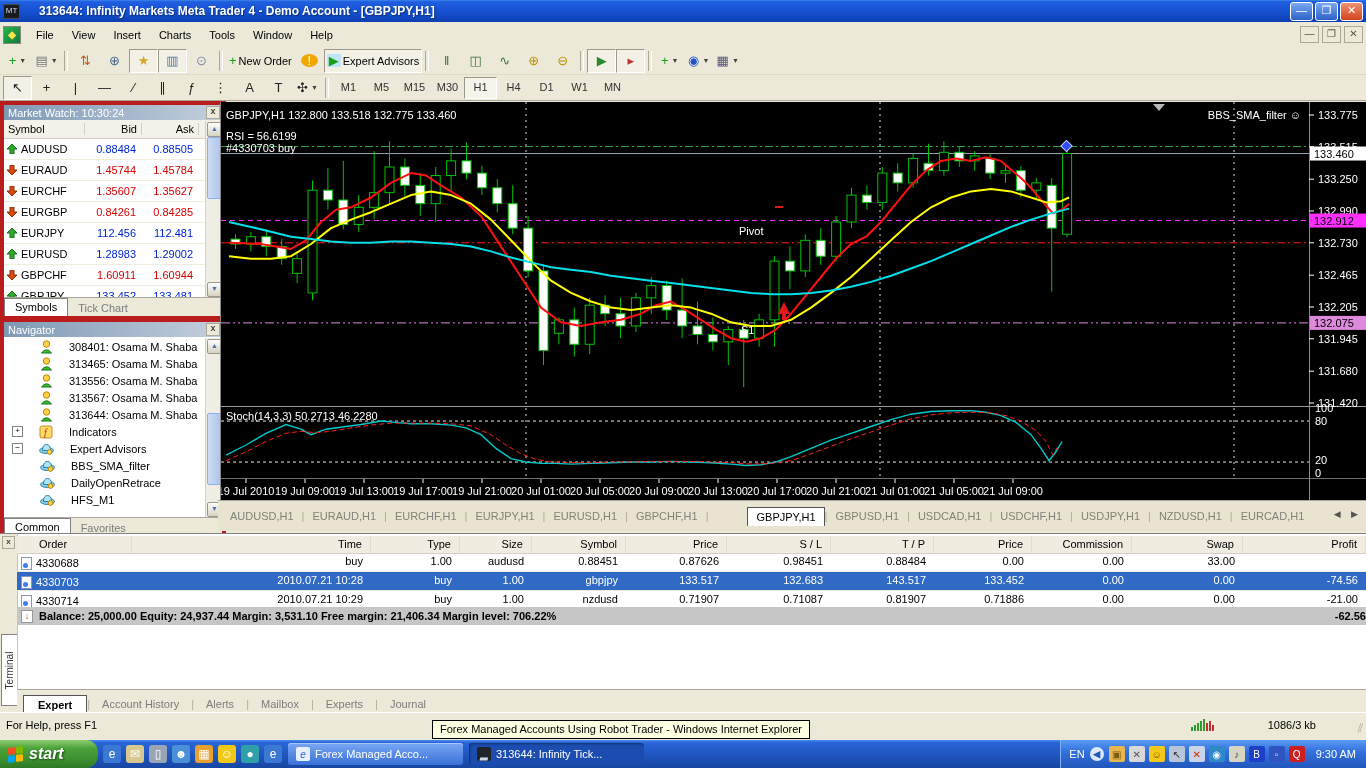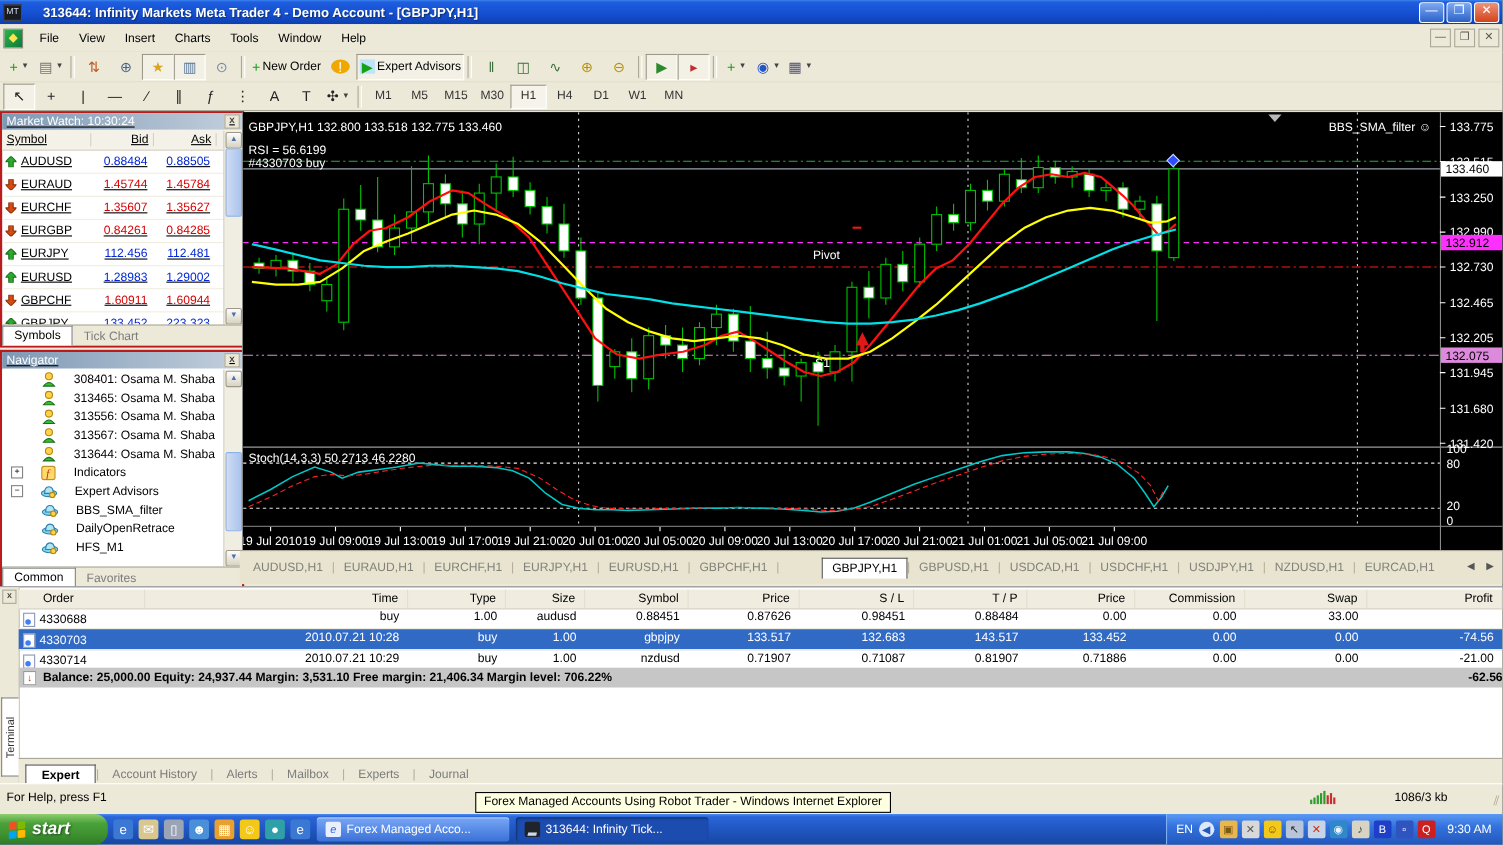--- a/index.html
+++ b/index.html
@@ -33,21 +33,21 @@
   .tbtn{height:22px;min-width:23px;display:flex;align-items:center;justify-content:center;
     border:1px solid transparent;padding:0 2px;gap:2px;}
   .tbtn.pressed{border-color:#9d9888 #fff #fff #9d9888;background:#f3f1e6;}
   .tbtn .g{font-size:13px;line-height:13px;}
   .tbtn .lbl{font-size:11px;}
   .tbtn .dd{font-size:7px;color:#444;margin-left:1px;}
   .tsep{width:2px;height:20px;margin:0 3px;border-left:1px solid #aca899;border-right:1px solid #fff;}
   .tfbtn{height:20px;min-width:25px;text-align:center;line-height:18px;border:1px solid transparent;padding:0 3px;color:#333;}
   .tfbtn.pressed{border-color:#9d9888 #fff #fff #9d9888;background:#f6f4ea;}
   
-  .panel{background:#fff;border:2px solid #b91c1c;text-decoration:underline;}
+  .panel{background:#fff;border:4px solid #b91c1c;}
   .caption{height:15px;background:linear-gradient(90deg,#7e99b4,#c3cfdd);color:#fff;
     display:flex;align-items:center;padding:0 2px 0 4px;}
   .caption .cx{margin-left:auto;width:12px;height:11px;background:#ece9d8;border:1px solid #aca899;
     color:#444;font-size:9px;line-height:9px;text-align:center;font-weight:bold;}
   #market-watch{left:0;top:101px;width:218px;height:211px;}
   #navigator{left:0;top:318px;width:218px;height:214px;}
   .mw-head{display:flex;height:18px;background:#f4f2e8;border-bottom:1px solid #d4d0c8;align-items:center;}
   .mw-head span{border-right:1px solid #d4d0c8;padding:0 4px;box-sizing:border-box;}
   .mw-row{display:flex;height:20px;align-items:center;border-bottom:1px solid #f0ede0;}
   .mw-sym{width:81px;display:flex;align-items:center;gap:4px;padding-left:3px;box-sizing:border-box;}
@@ -355,21 +355,21 @@
           <span class="mw-ask">1.60944</span>
         </div>
         <div class="mw-row up">
           <span class="mw-sym">
             <svg width="10" height="10">
               <polygon points="5,0 10,5 7,5 7,10 3,10 3,5 0,5" fill="#2daa2d" stroke="#1b6e1b"></polygon>
             </svg>
             <span>GBPJPY</span>
           </span>
           <span class="mw-bid">133.452</span>
-          <span class="mw-ask">223.323</span>
+          <span class="mw-ask">133.481</span>
         </div>
       </div>
     <div class="sbar" style="top:16px;bottom:18px;">
       <span class="ar" style="top:1px;">▲</span>
       <span class="ar" style="bottom:1px;">▼</span>
       <span class="th" style="top:16px;height:60px;"></span>
     </div>
     <div class="ptabs">
       <span class="ptab active">Symbols</span>
       <span class="ptab">Tick Chart</span>

